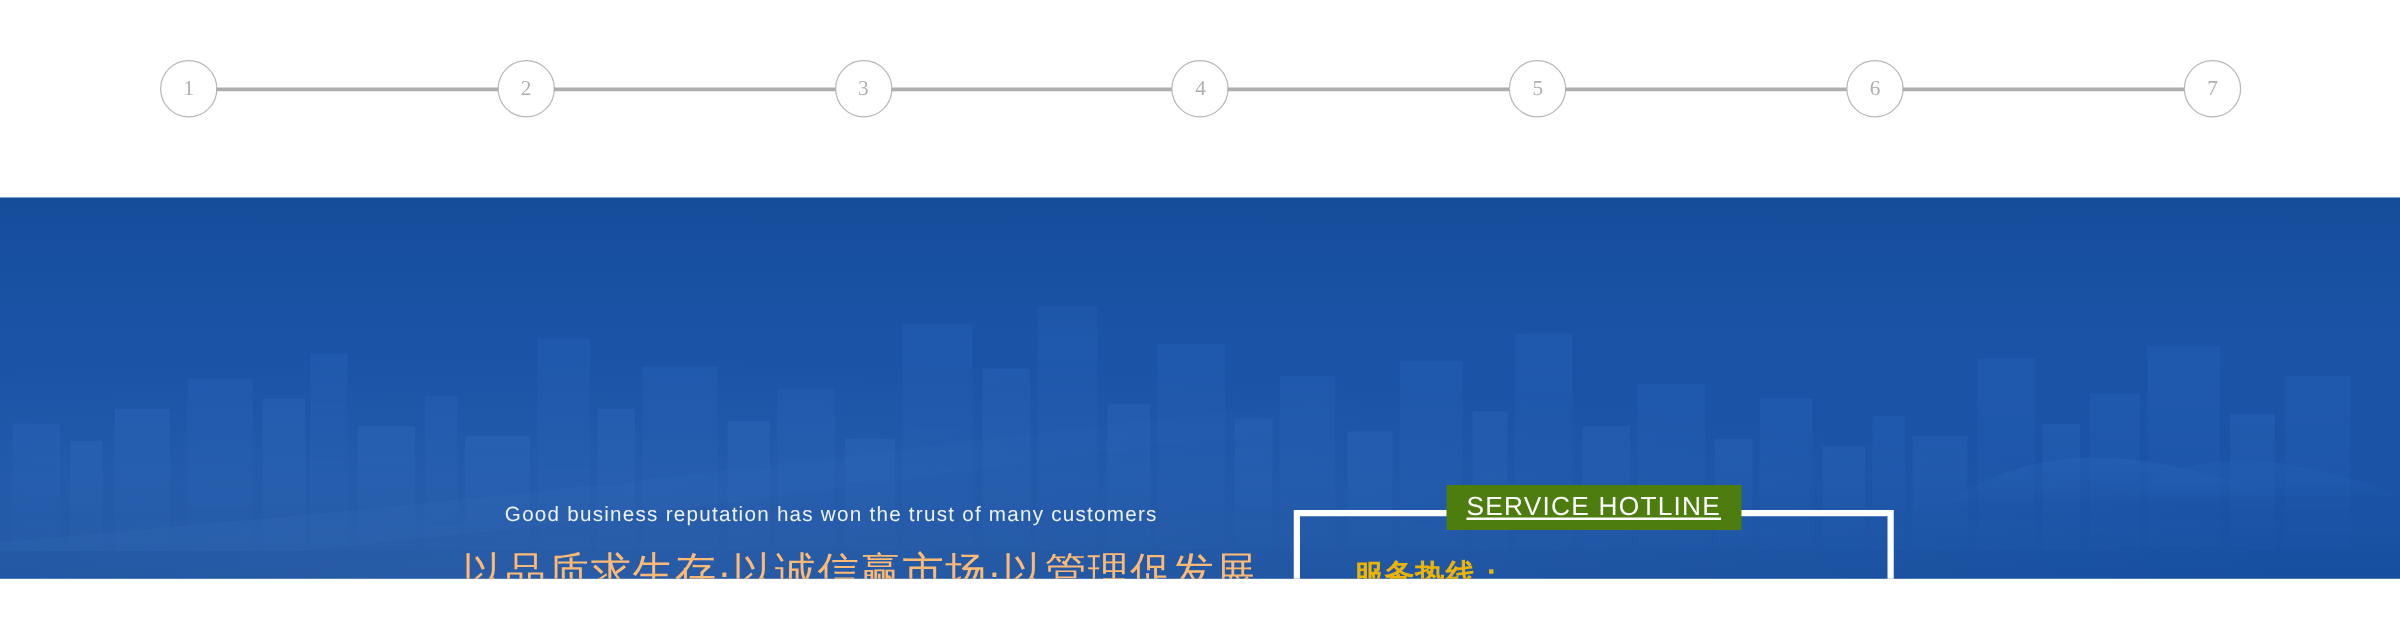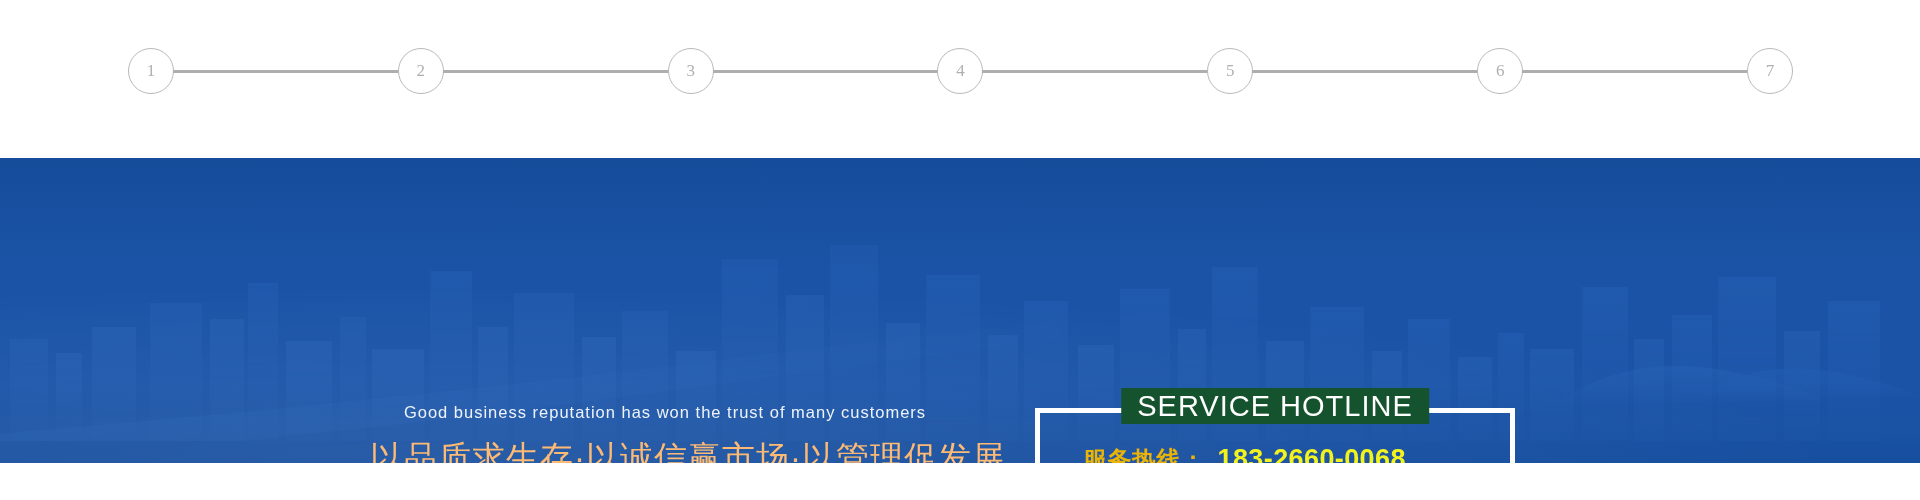--- a/index.html
+++ b/index.html
@@ -126,28 +126,29 @@
     position: absolute;
     inset: 0;
     border: 5px solid #ffffff;
     box-sizing: border-box;
   }
   .hotline-title {
     position: absolute;
     left: 50%;
     top: -20px;
     transform: translateX(-50%);
-    background: #14532d;
+    background: #4d7c0f;
     padding: 0 16px;
     color: #ffffff;
-    font-size: 29px;
+    font-size: 21px;
     letter-spacing: 1px;
     white-space: nowrap;
     line-height: 36px;
     font-weight: 400;
+    text-decoration: underline;
   }
   .hotline-rows {
     position: absolute;
     left: 0;
     top: 36px;
     width: 100%;
   }
   .hotline-row {
     display: flex;
     align-items: baseline;
@@ -267,21 +268,20 @@
       <div class="slogan-cn-main">以品质求生存·以诚信赢市场·以管理促发展</div>
 
     </div>
 
     <div class="hotline">
       <div class="hotline-frame"></div>
       <div class="hotline-title">SERVICE  HOTLINE</div>
       <div class="hotline-rows">
         <div class="hotline-row">
           <span class="hotline-label">服务热线：</span>
-          <span class="hotline-number">183-2660-0068</span>
         </div>
 
       </div>
     </div>
 
   </div>
 
 </div>
 
 </body></html>

